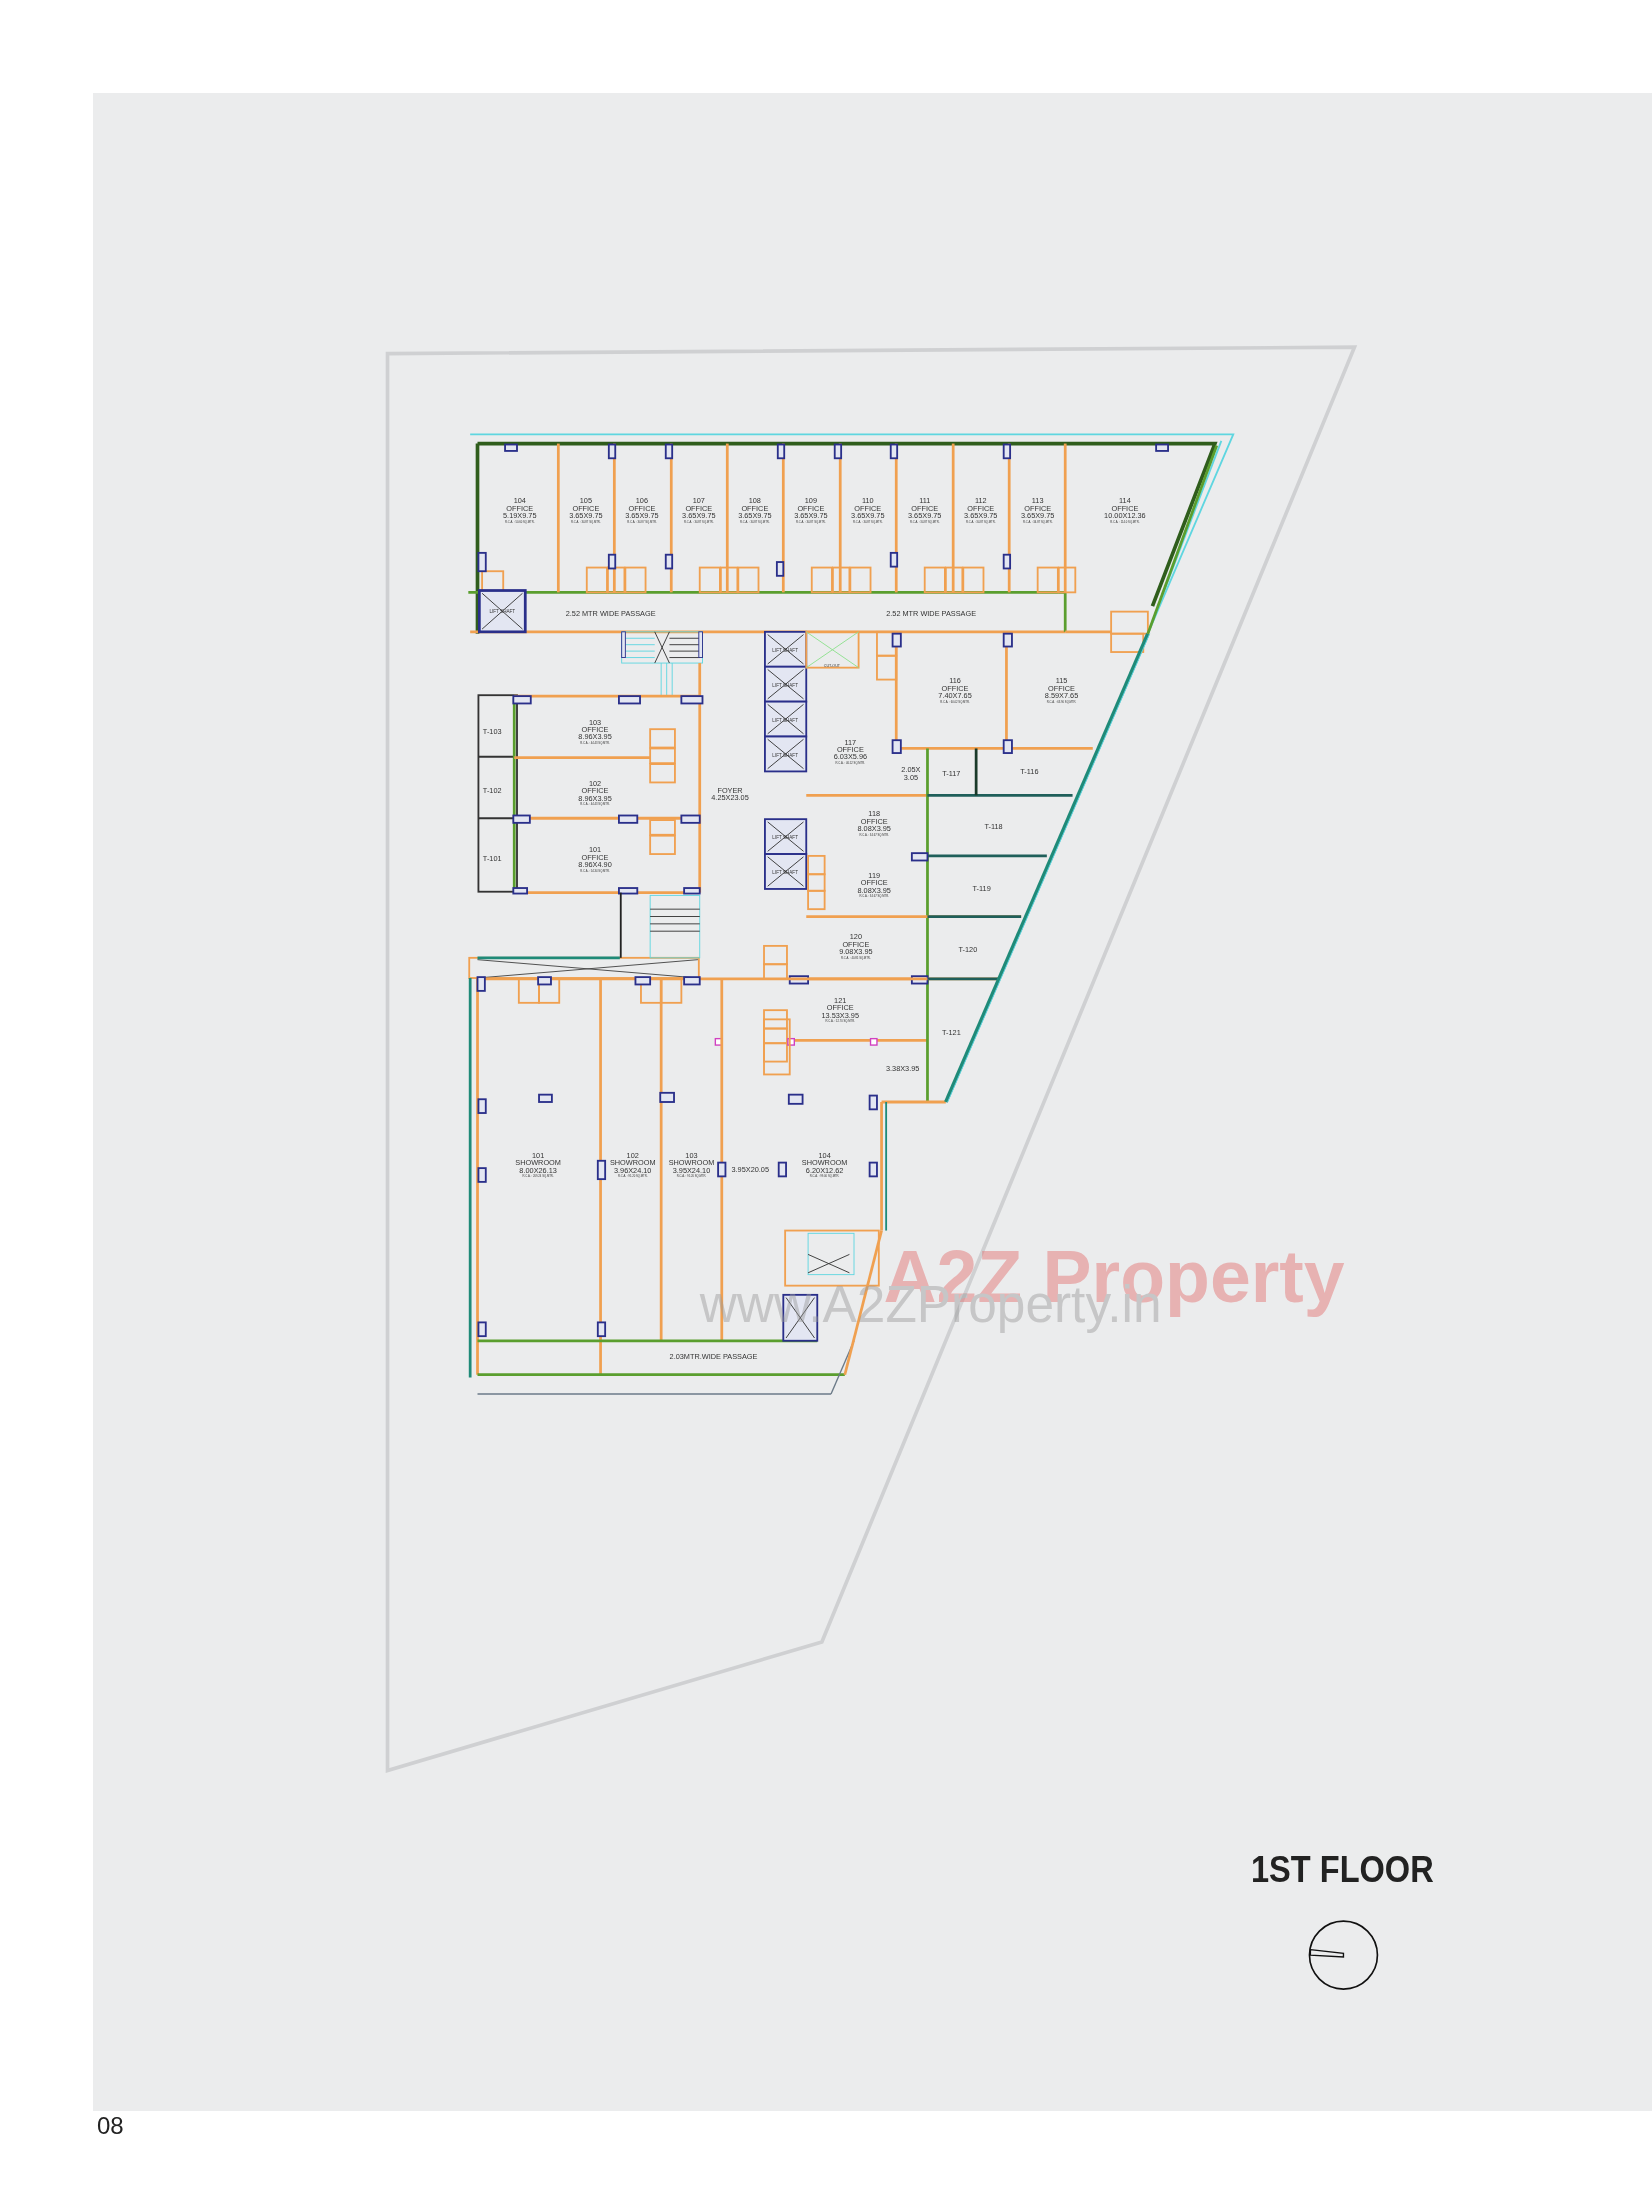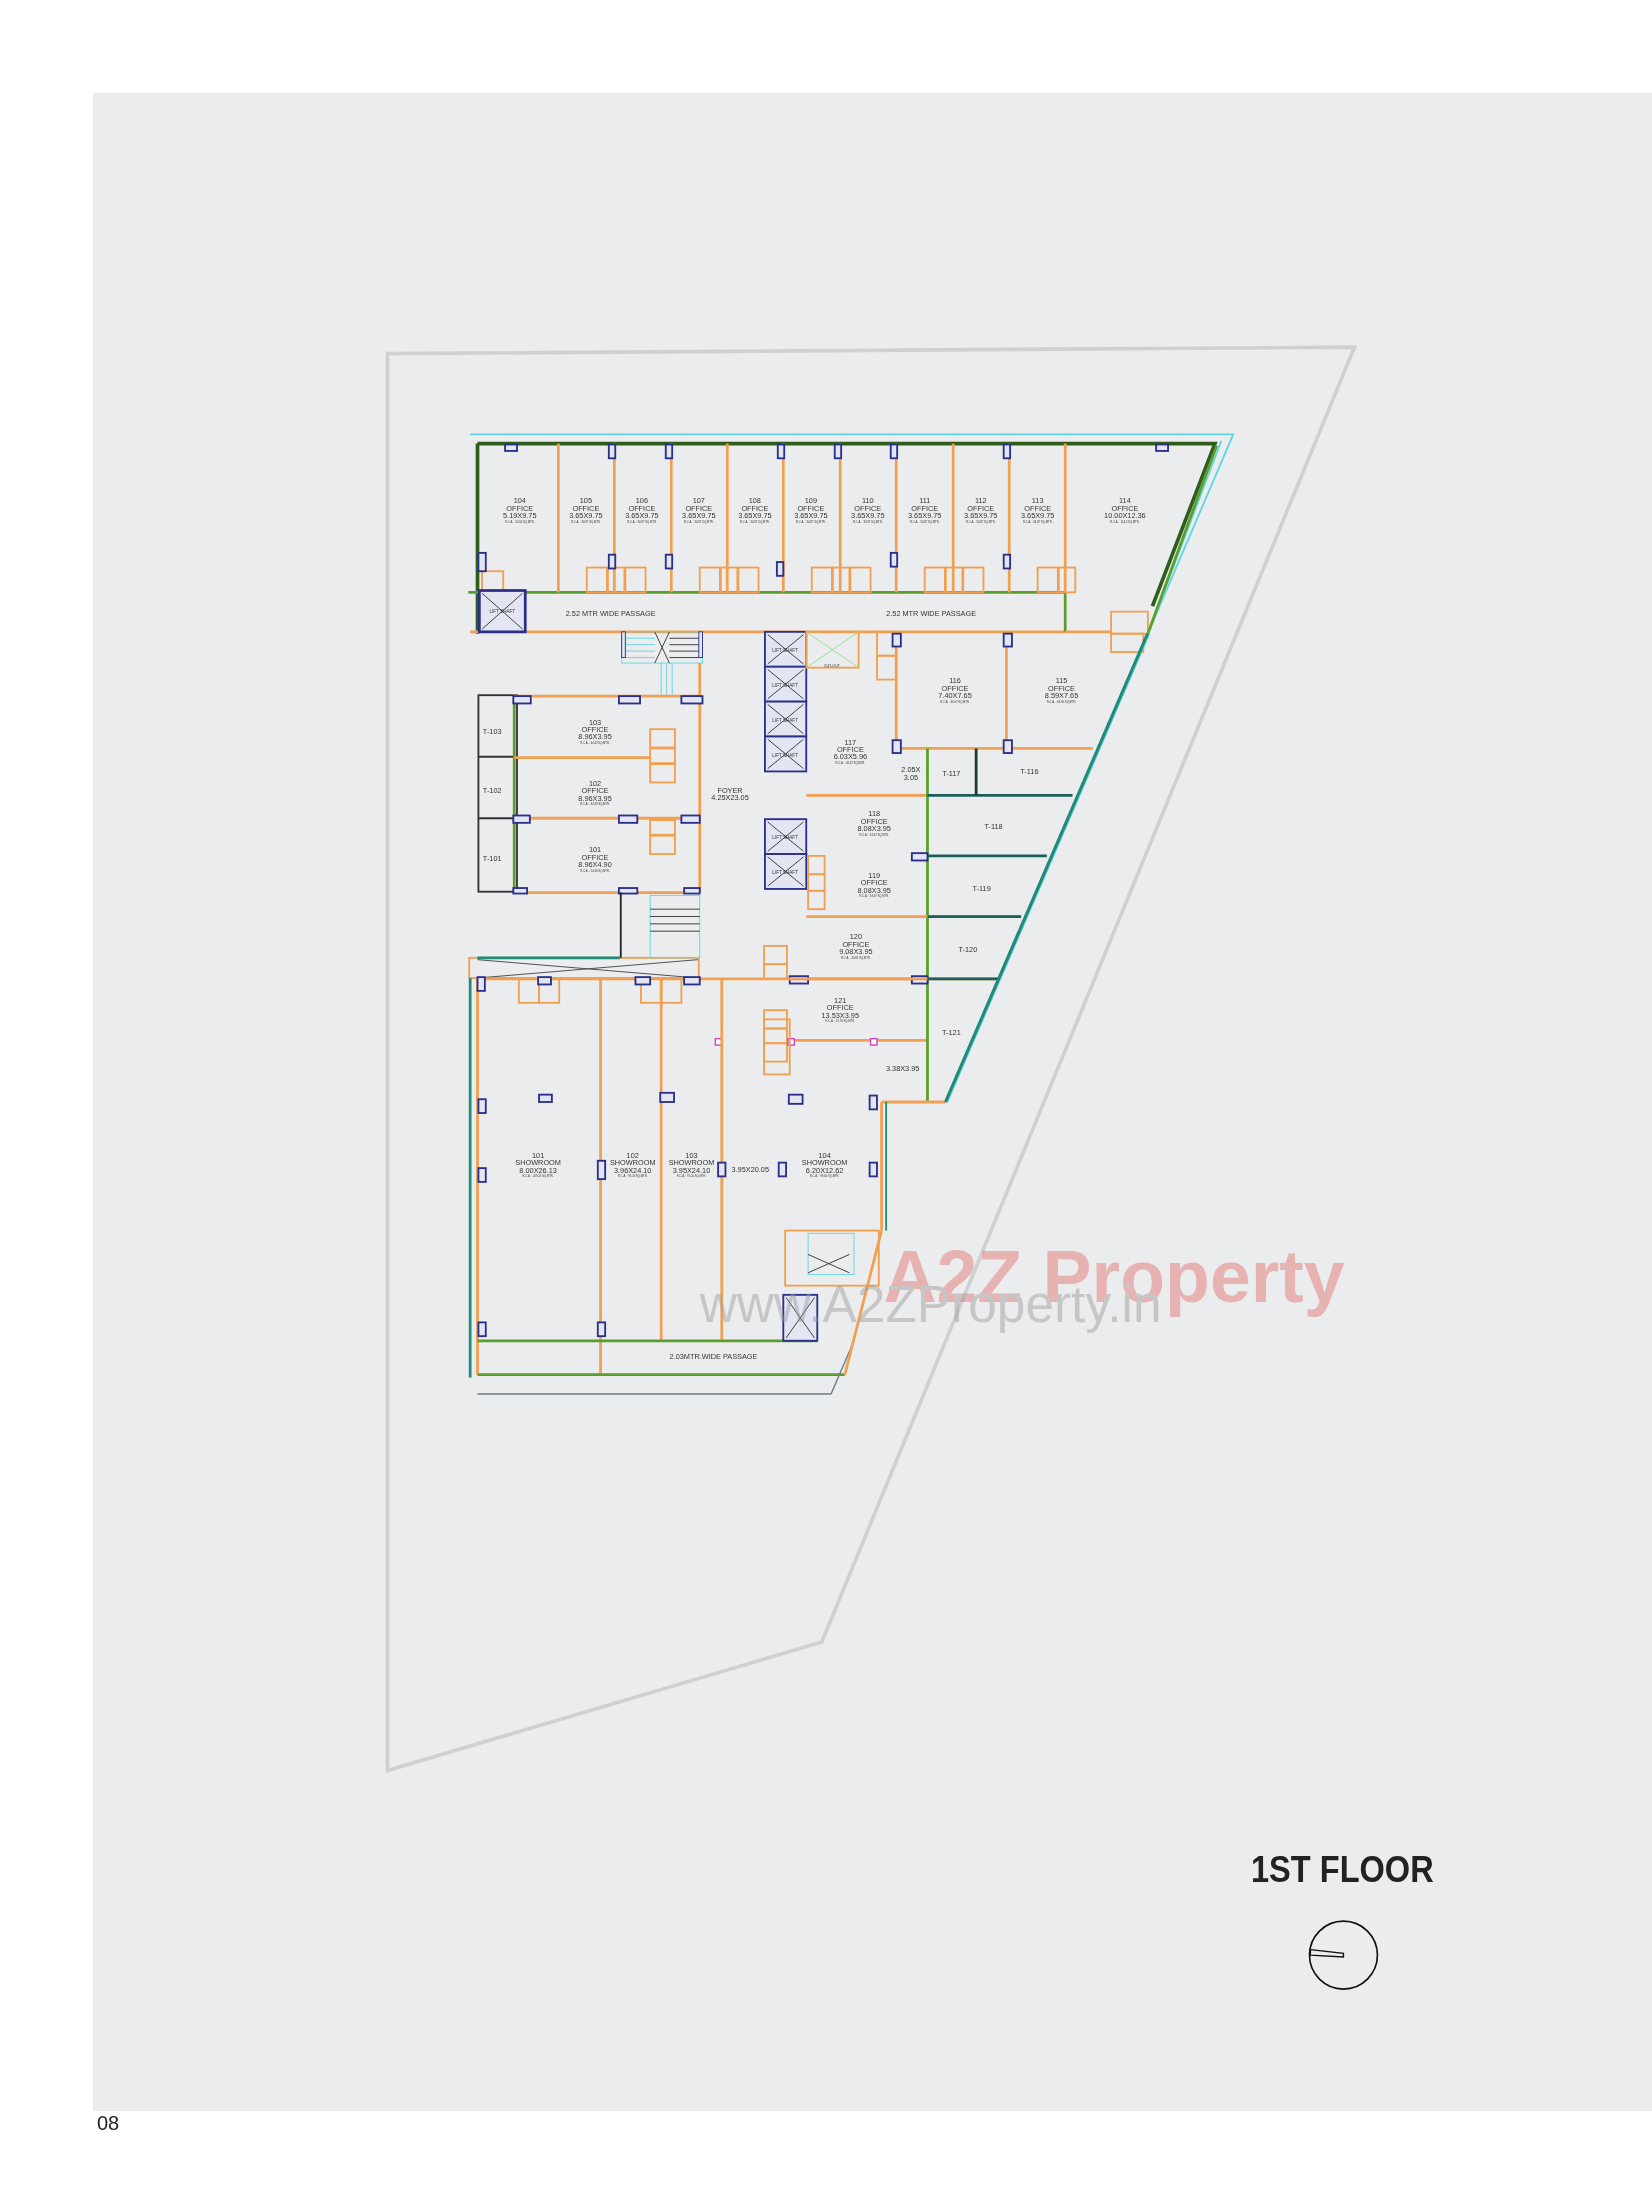--- a/index.html
+++ b/index.html
@@ -1,18 +1,18 @@
 <!DOCTYPE html>
 <html style="font-size:14.7px"><head>
 <meta charset="utf-8">
 <style>
   html, body { margin:0; padding:0; background:#ffffff; }
   body { width:1652px; height:2204px; position:relative; overflow:hidden; font-family:"Liberation Sans", sans-serif; }
   .sheet { position:absolute; left:93px; top:93px; width:1559px; height:2018px; background:#ebeced; }
-  .page-number { position:absolute; left:97px; top:2112px; font-size:20px; color:#222; font-family:"Liberation Sans", sans-serif; }
+  .page-number { position:absolute; left:97px; top:2112px; font-size:24px; color:#222; font-family:"Liberation Sans", sans-serif; }
   .floor-title { position:absolute; left:1251px; top:1849px; font-size:37px; font-weight:bold; color:#222; letter-spacing:0px; font-family:"Liberation Sans", sans-serif; transform:scaleX(0.88); transform-origin:left top; }
   svg.plan { position:absolute; left:0; top:0; }
   .lbl { font-family:"Liberation Sans", sans-serif; fill:#333; text-anchor:middle; }
   .wm { font-family:"Liberation Sans", sans-serif; }
 </style>
 </head>
 <body>
 
 <div class="sheet"></div>
 

